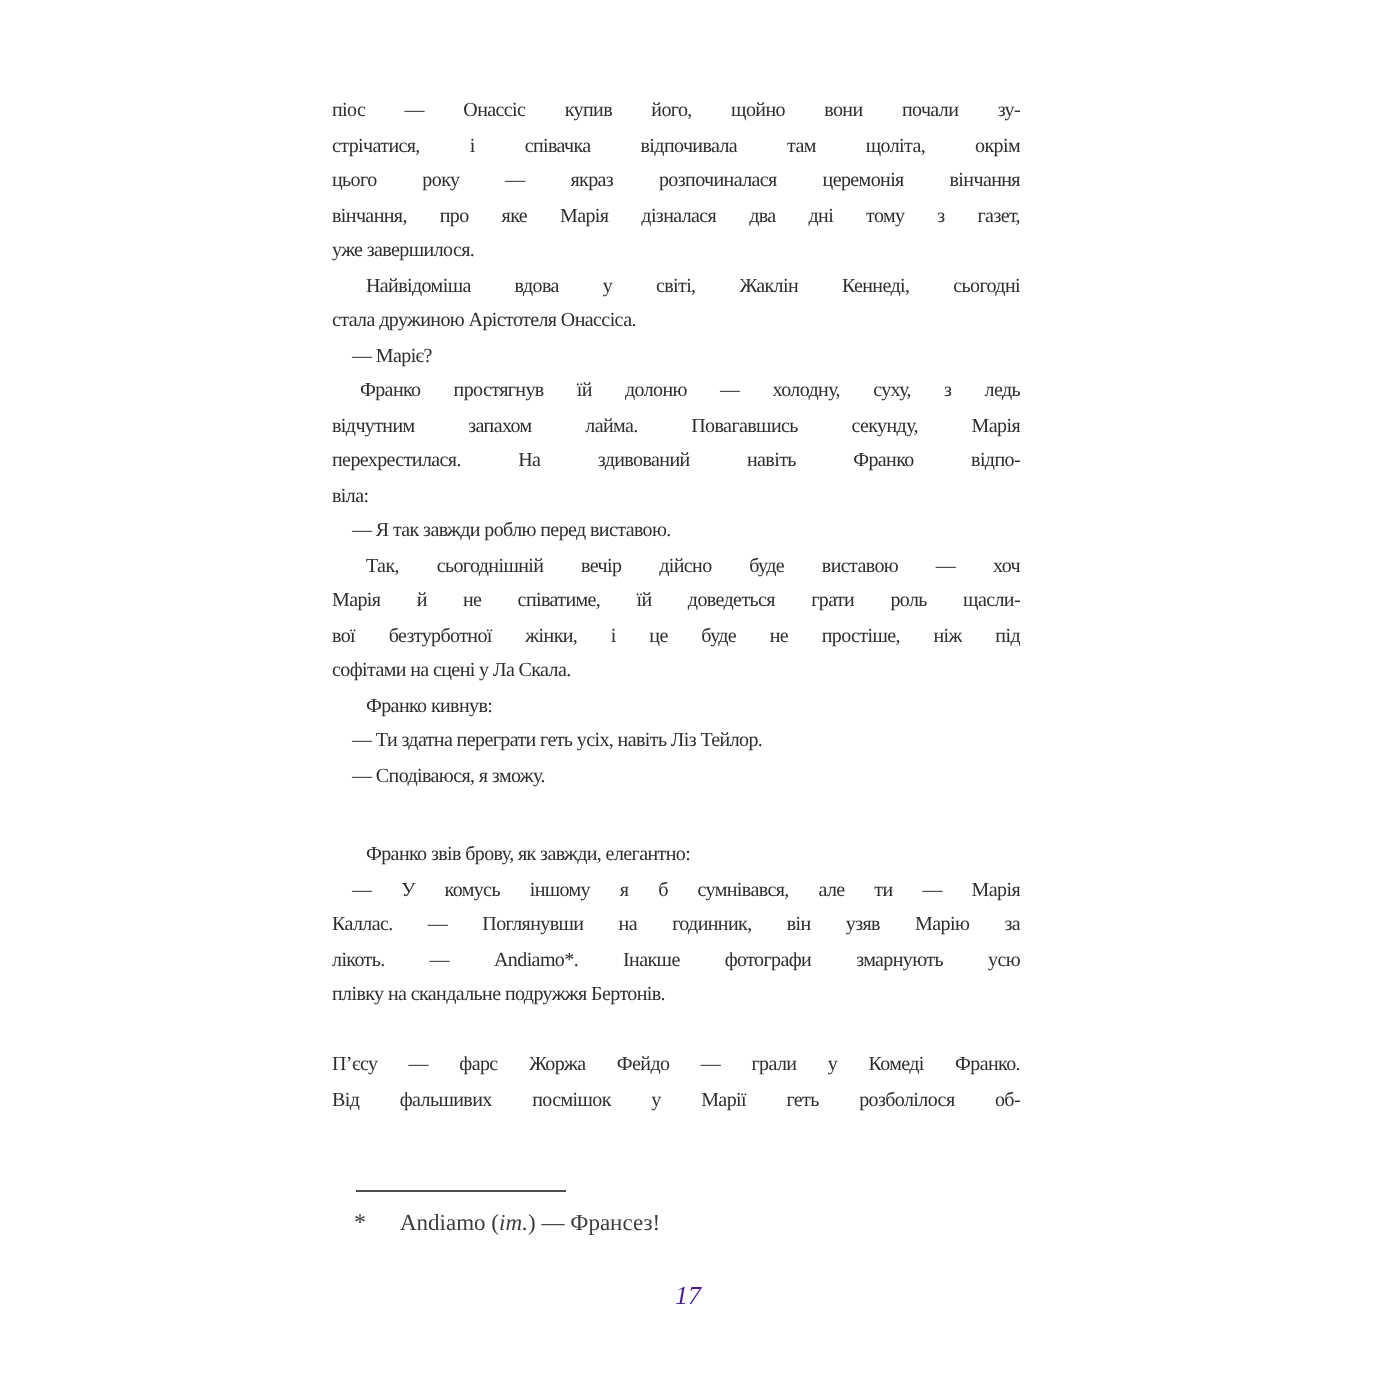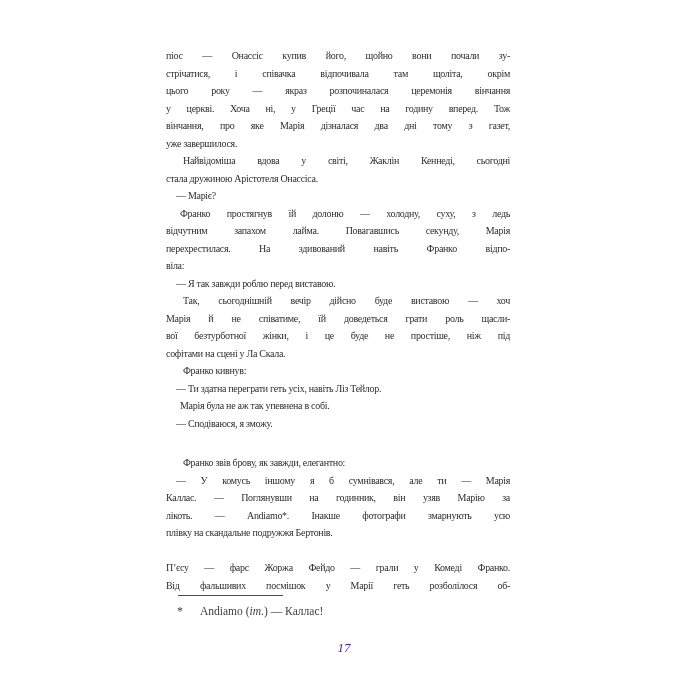--- a/index.html
+++ b/index.html
@@ -79,49 +79,47 @@
 </style>
 </head>
 <body>
 
 <div class="book-page">
 
   <div class="text-block" id="text-block">
       <div class="line j" style="text-indent: 0px;">піос — Онассіс купив його, щойно вони почали зу-</div>
       <div class="line j" style="text-indent: 0px;">стрічатися, і співачка відпочивала там щоліта, окрім</div>
       <div class="line j" style="text-indent: 0px;">цього року — якраз розпочиналася церемонія вінчання</div>
-      <div class="line j" style="text-indent: 0px;">у церкві. Хоча ні, у Греції час на годину вперед. Тож</div>
       <div class="line j" style="text-indent: 0px;">вінчання, про яке Марія дізналася два дні тому з газет,</div>
       <div class="line" style="text-indent: 0px;">уже завершилося.</div>
       <div class="line j" style="text-indent: 17px;">Найвідоміша вдова у світі, Жаклін Кеннеді, сьогодні</div>
       <div class="line" style="text-indent: 0px;">стала дружиною Арістотеля Онассіса.</div>
       <div class="line" style="text-indent: 10px;">— Маріє?</div>
       <div class="line j" style="text-indent: 14px;">Франко простягнув їй долоню — холодну, суху, з ледь</div>
       <div class="line j" style="text-indent: 0px;">відчутним запахом лайма. Повагавшись секунду, Марія</div>
       <div class="line j" style="text-indent: 0px;">перехрестилася. На здивований навіть Франко відпо-</div>
       <div class="line" style="text-indent: 0px;">віла:</div>
       <div class="line" style="text-indent: 10px;">— Я так завжди роблю перед виставою.</div>
       <div class="line j" style="text-indent: 17px;">Так, сьогоднішній вечір дійсно буде виставою — хоч</div>
       <div class="line j" style="text-indent: 0px;">Марія й не співатиме, їй доведеться грати роль щасли-</div>
       <div class="line j" style="text-indent: 0px;">вої безтурботної жінки, і це буде не простіше, ніж під</div>
       <div class="line" style="text-indent: 0px;">софітами на сцені у Ла Скала.</div>
       <div class="line" style="text-indent: 17px;">Франко кивнув:</div>
       <div class="line" style="text-indent: 10px;">— Ти здатна переграти геть усіх, навіть Ліз Тейлор.</div>
-      <div class="line" style="text-indent: 14px;">Марія була не аж так упевнена в собі.</div>
       <div class="line" style="text-indent: 10px;">— Сподіваюся, я зможу.</div>
       <div class="line" style="text-indent: 17px; margin-top: 22px;">Франко звів брову, як завжди, елегантно:</div>
       <div class="line j" style="text-indent: 10px;">— У комусь іншому я б сумнівався, але ти — Марія</div>
       <div class="line j" style="text-indent: 0px;">Каллас. — Поглянувши на годинник, він узяв Марію за</div>
       <div class="line j" style="text-indent: 0px;">лікоть. — Andiamo*. Інакше фотографи змарнують усю</div>
       <div class="line" style="text-indent: 0px;">плівку на скандальне подружжя Бертонів.</div>
       <div class="line j" style="text-indent: 0px; margin-top: 17.5px;">П’єсу — фарс Жоржа Фейдо — грали у Комеді Франко.</div>
       <div class="line j" style="text-indent: 0px;">Від фальшивих посмішок у Марії геть розболілося об-</div>
     </div>
 
   <div class="footnote-rule"></div>
 
   <div class="footnote">
-    <span class="fn-marker">*</span><span class="fn-text"><span>Andiamo (</span><i>іт.</i><span>) — Каллас!</span></span>
+    <span class="fn-marker">*</span><span class="fn-text"><span>Andiamo (</span><i>іт.</i><span>) — Франсез!</span></span>
   </div>
 
   <div class="folio">17</div>
 
 </div>
 
 </body></html>

